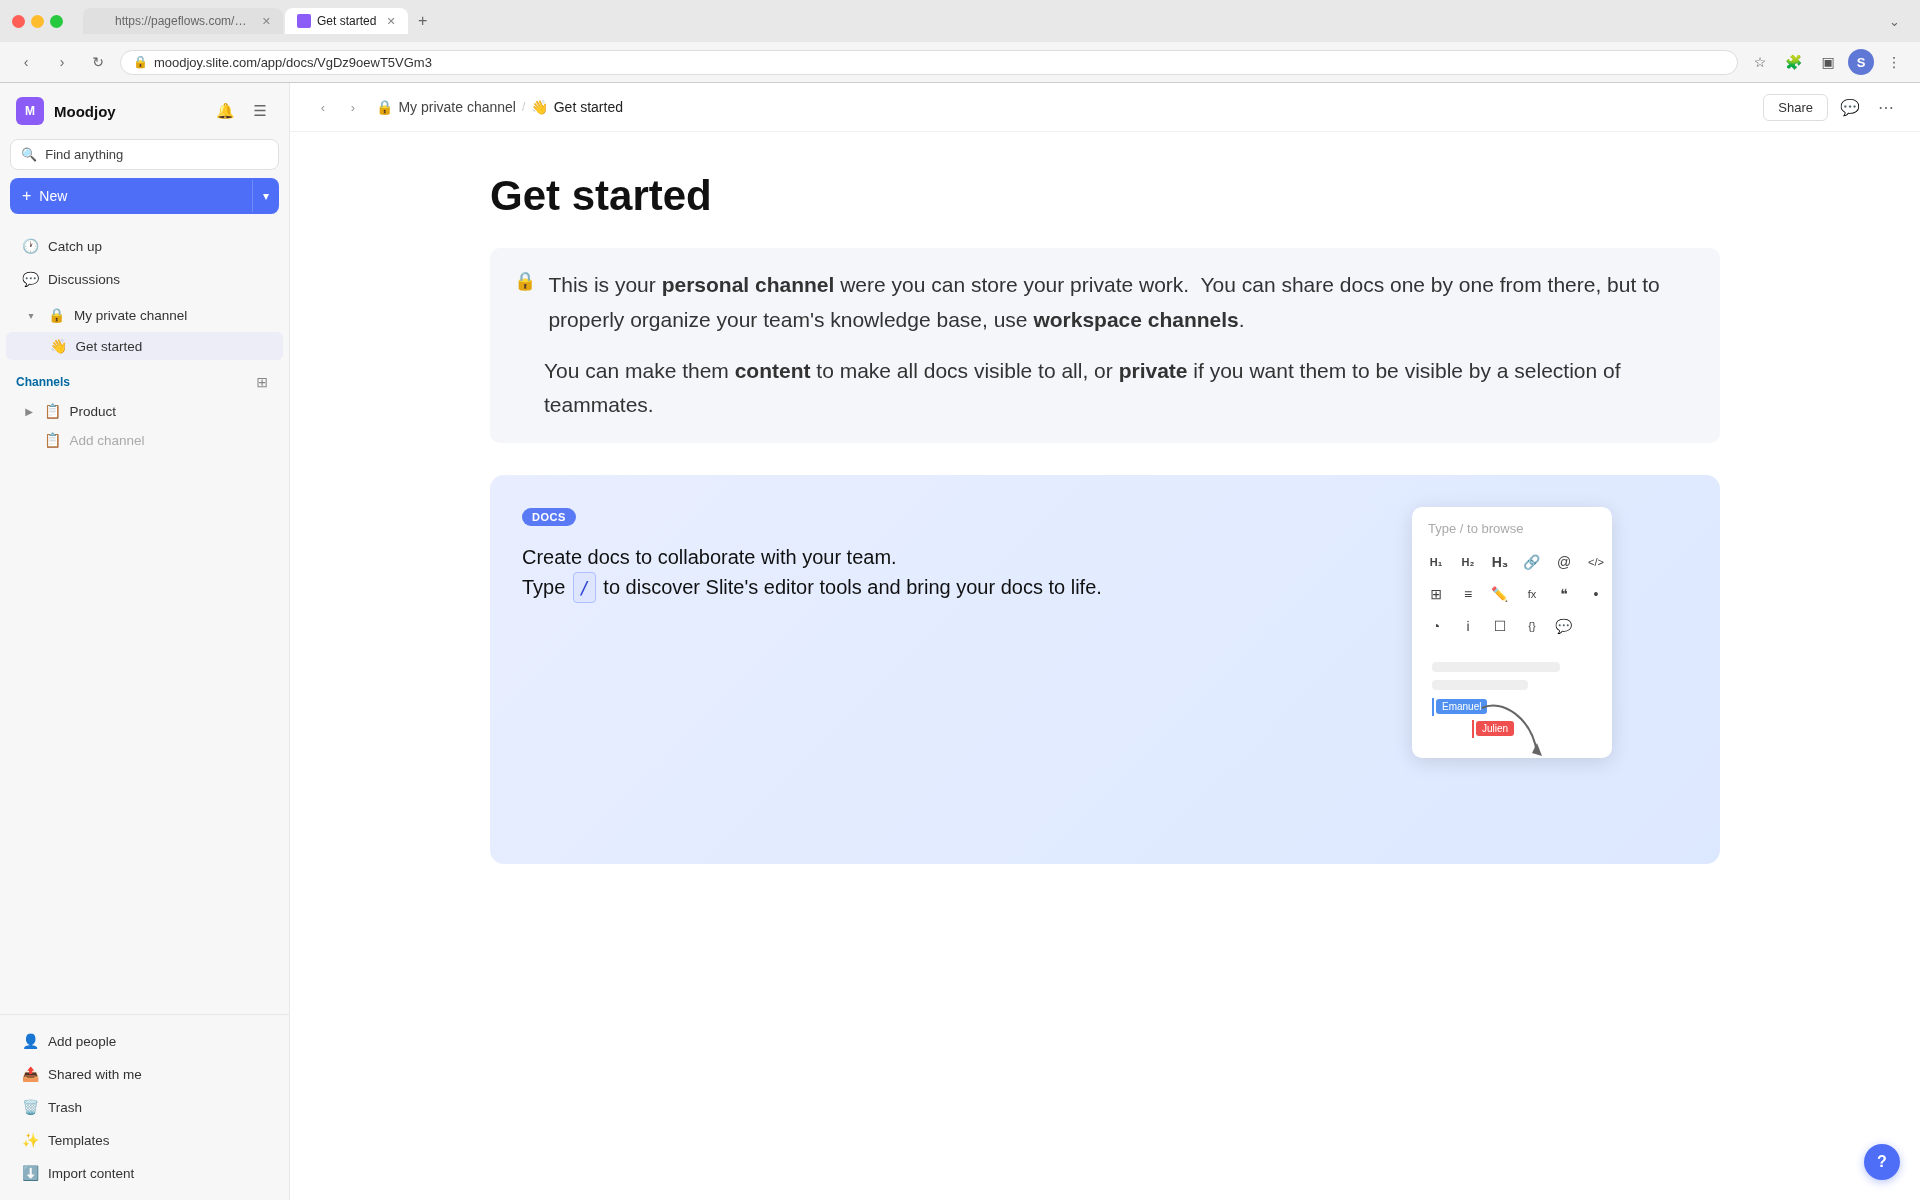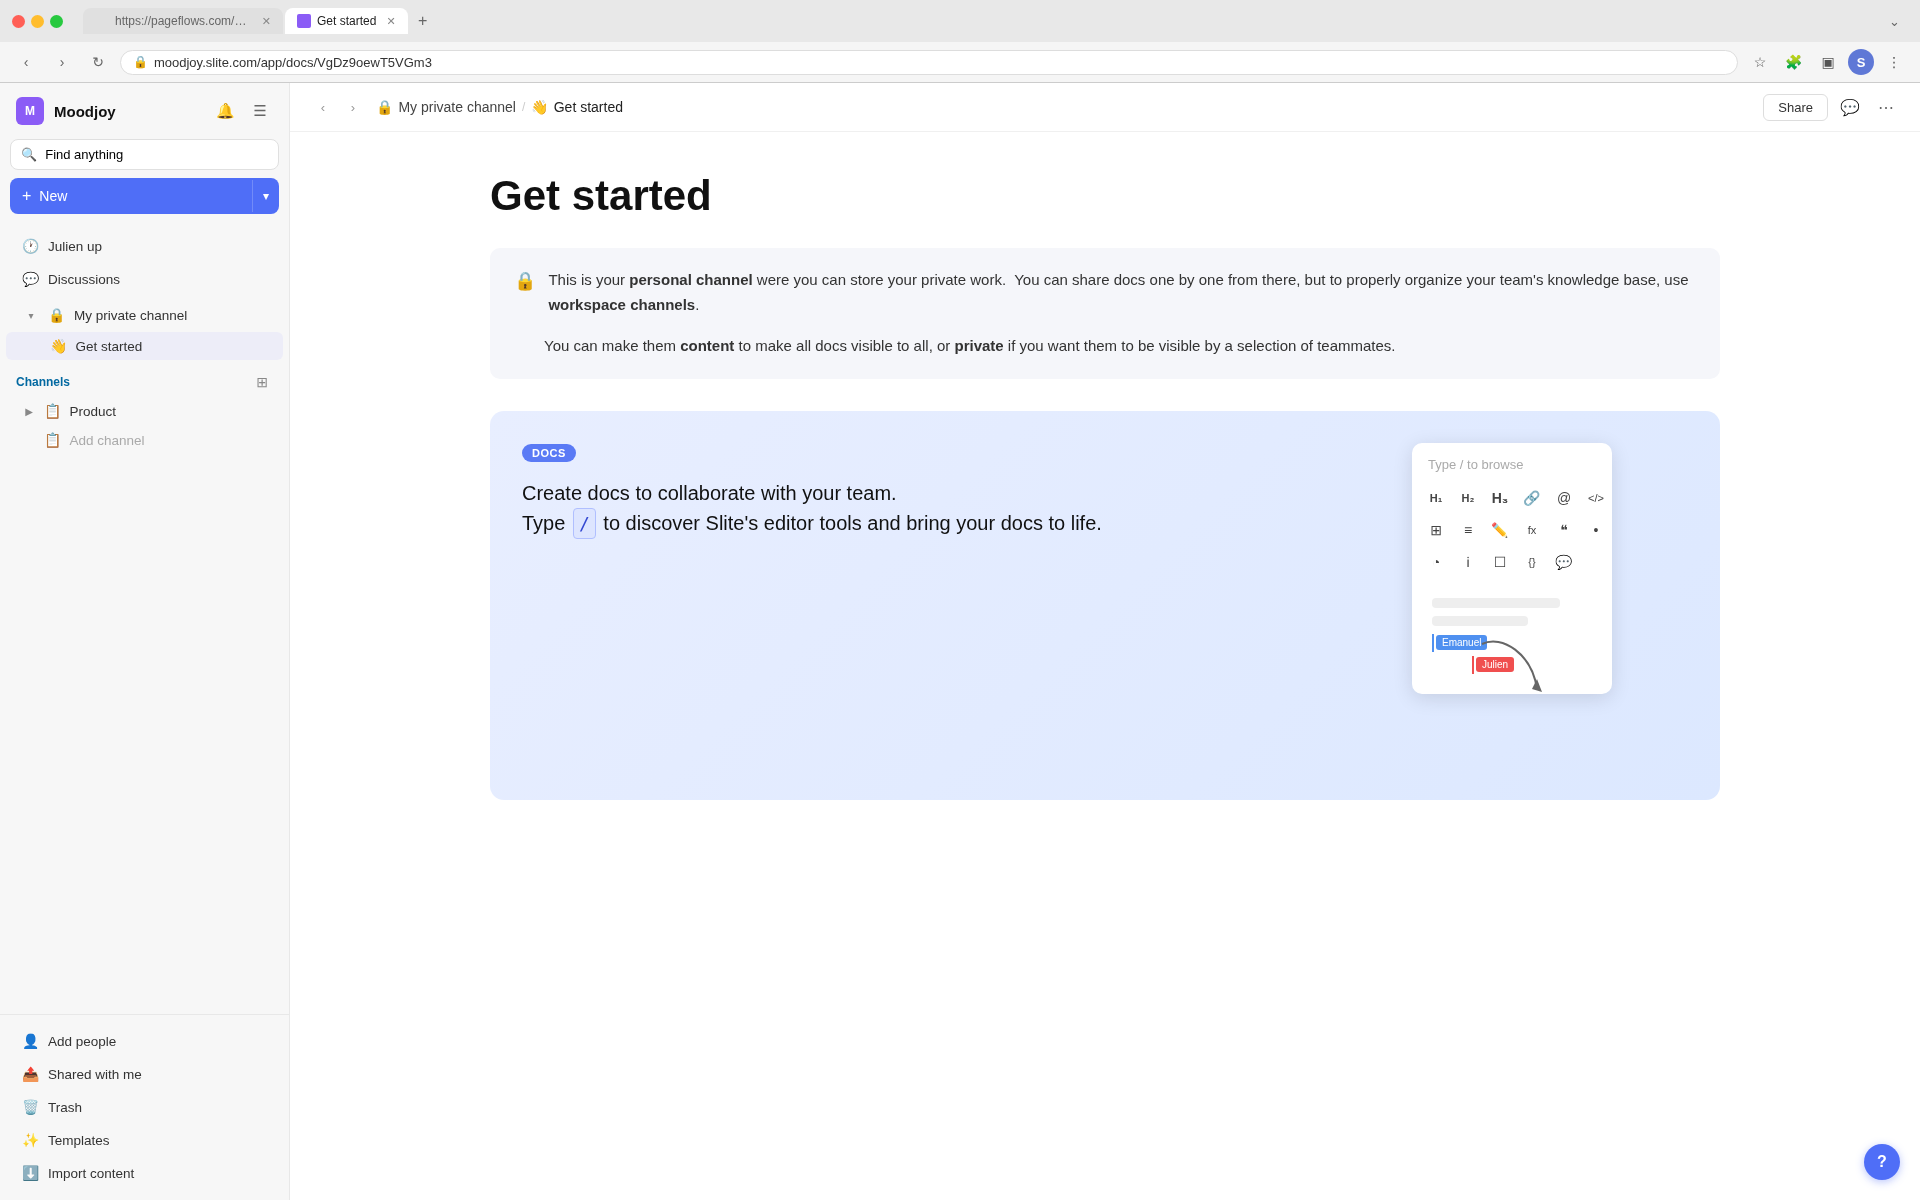--- a/index.html
+++ b/index.html
@@ -80,21 +80,21 @@
     .share-btn { padding: 5px 14px; border: 1px solid #ddd; border-radius: 6px; font-size: 13px; cursor: pointer; color: #333; background: #fff; }
     .toolbar-icon-btn { width: 28px; height: 28px; display: flex; align-items: center; justify-content: center; cursor: pointer; color: #666; font-size: 16px; border-radius: 4px; }
 
     
     .doc-area { flex: 1; overflow-y: auto; padding: 40px 200px 60px; background: #fff; }
     .doc-title { font-size: 42px; font-weight: 800; color: #111; margin-bottom: 28px; line-height: 1.15; }
     .doc-callout { background: #f5f6fa; border-radius: 10px; padding: 20px 24px; margin-bottom: 32px; }
     .callout-row { display: flex; gap: 12px; align-items: flex-start; margin-bottom: 16px; }
     .callout-row:last-child { margin-bottom: 0; }
     .callout-emoji { font-size: 18px; flex-shrink: 0; margin-top: 2px; }
-    .callout-text { font-size: 15px; color: #333; line-height: 1.65; }
+    .callout-text { font-size: 21px; color: #333; line-height: 1.65; }
     .callout-text b { font-weight: 700; }
 
     .doc-subtitle { font-size: 22px; font-weight: 700; color: #111; margin-bottom: 28px; line-height: 1.4; max-width: 680px; }
 
     
     .feature-card { background: linear-gradient(135deg, #e8eeff 0%, #dce8ff 100%); border-radius: 14px; padding: 32px; display: flex; gap: 24px; align-items: flex-start; min-height: 250px; position: relative; overflow: hidden; }
     .card-left { flex: 1; }
     .card-badge { display: inline-block; background: #5a7af5; color: white; font-size: 11px; font-weight: 700; padding: 3px 10px; border-radius: 20px; letter-spacing: 0.5px; margin-bottom: 16px; }
     .card-text { font-size: 20px; font-weight: 400; color: #111; line-height: 1.5; }
     .card-text .slash-badge { display: inline-block; background: #dde5ff; border: 1px solid #b0bfff; border-radius: 4px; padding: 1px 5px; font-size: 18px; font-family: monospace; color: #3347d1; margin: 0 2px; }
@@ -174,36 +174,36 @@
       <span class="sidebar-title">Moodjoy</span>
       <div class="sidebar-header-actions">
         <div class="sidebar-icon-btn">🔔</div>
         <div class="sidebar-icon-btn">☰</div>
       </div>
     </div>
 
     <div class="sidebar-search">
       <div class="sidebar-search-input">
         <span style="color:#aaa;font-size:13px;">🔍</span>
-        <span style="font-size:13px;color:#000000;">Find anything</span>
+        <span style="font-size:13px;color:#404040;">Find anything</span>
       </div>
     </div>
 
     <div class="new-btn">
       <div class="new-btn-main">
         <span style="font-size:16px;">+</span>
         <span>New</span>
       </div>
       <div class="new-btn-chevron">▾</div>
     </div>
 
     <div class="sidebar-nav">
       <div class="sidebar-item">
         <div class="item-icon">🕐</div>
-        <span class="item-label">Julien up</span>
+        <span class="item-label">Catch up</span>
       </div>
       <div class="sidebar-item">
         <div class="item-icon">💬</div>
         <span class="item-label">Discussions</span>
       </div>
 
       <div class="sidebar-item" style="margin-top:4px;">
         <div class="item-icon" style="font-size:10px;color:#888;">▾</div>
         <div class="item-icon">🔒</div>
         <span class="item-label">My private channel</span>

